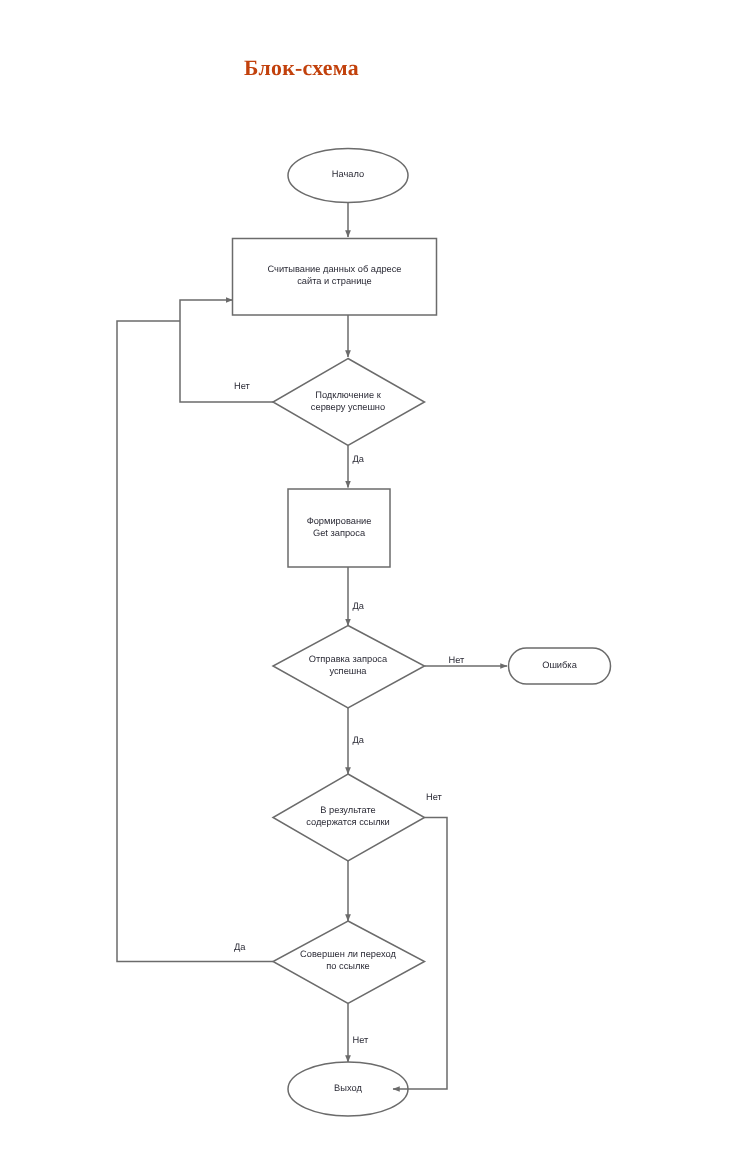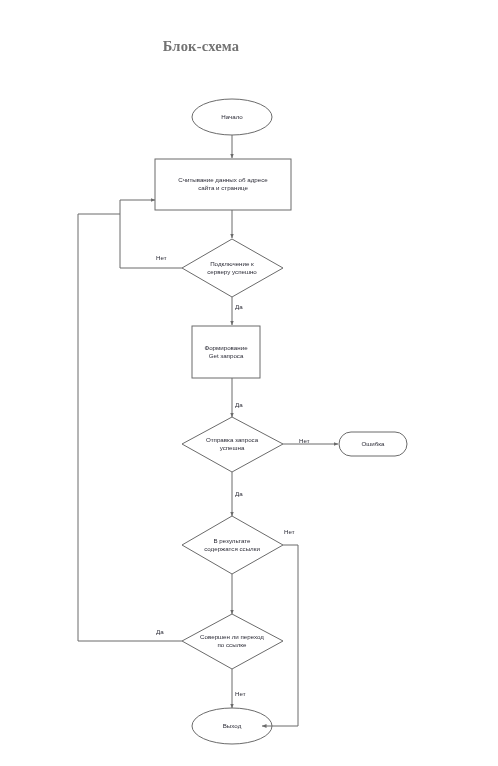--- a/index.html
+++ b/index.html
@@ -16,21 +16,21 @@
   }
   #page-title {
     position: absolute;
     left: 0;
     top: 38px;
     width: 402px;
     text-align: center;
     font-family: "Liberation Serif", serif;
     font-weight: bold;
     font-size: 14.5px;
-    color: #737373;
+    color: #c2410c;
     letter-spacing: 0.2px;
   }
   #flow-canvas {
     position: absolute;
     left: 0;
     top: 0;
     width: 498px;
     height: 766px;
   }
   .node-label {

